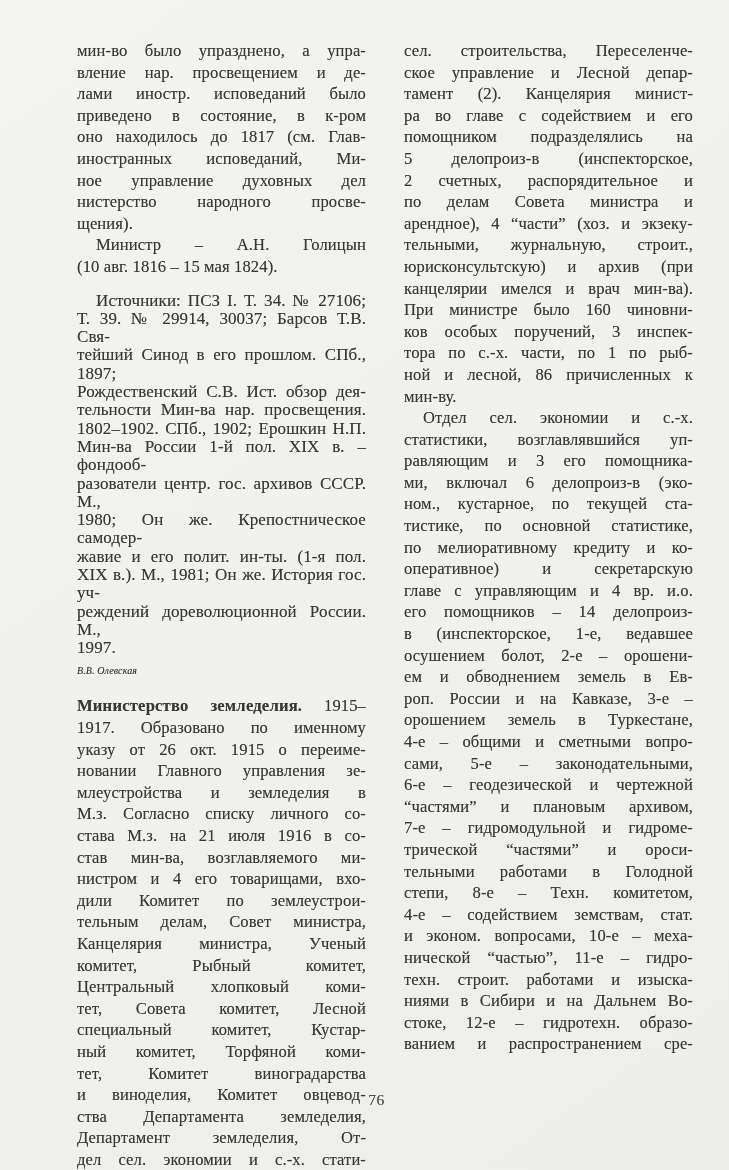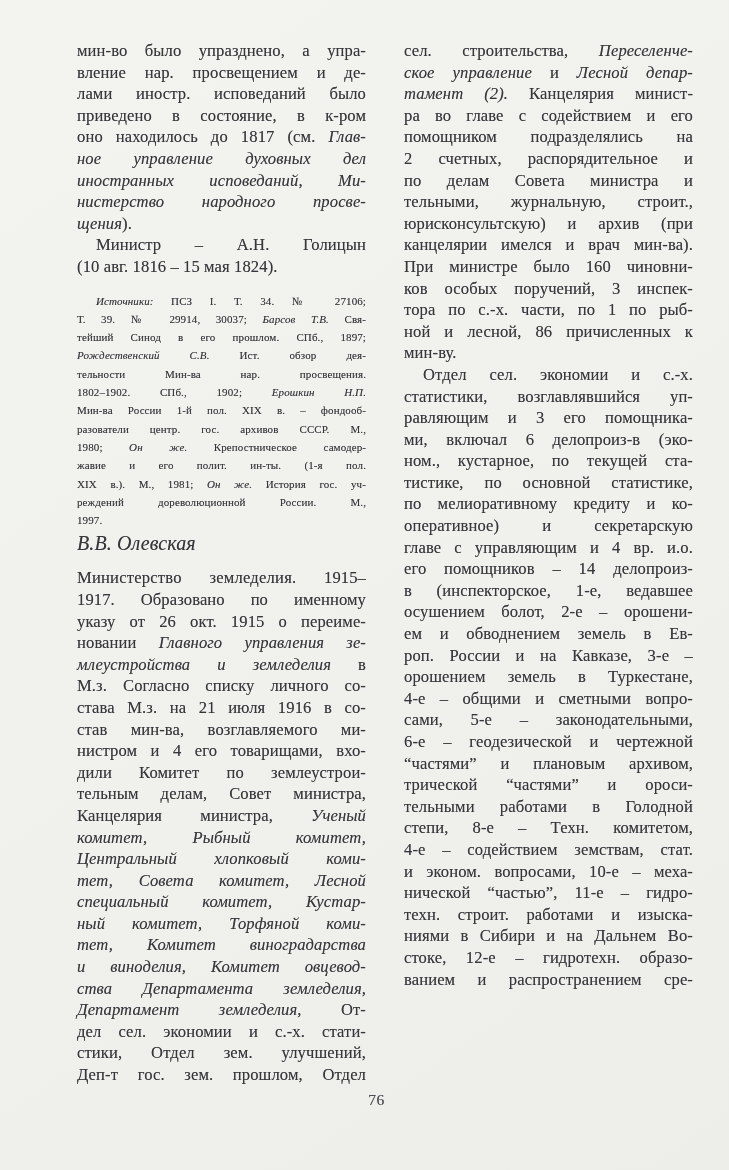--- a/index.html
+++ b/index.html
@@ -10,52 +10,52 @@
     font-family:"Liberation Serif","DejaVu Serif",serif;
     color:#36363b;
     text-shadow:0 0 0.6px rgba(50,50,55,0.45);
   }
   .col { position:absolute; top:40px; width:289px; }
   .col-left  { left:77px; }
   .col-right { left:404px; }
 
   .blk-body .line, .blk-entry .line { font-size:16.6px; line-height:21.6px; }
   .blk-small { margin-top:14px; }
-  .blk-small .line { font-size:11px; line-height:18.3px; }
+  .blk-small .line { font-size:17px; line-height:18.3px; }
   .blk-signature { margin-top:5px; }
   .blk-signature .line {
-    font-size:20px; line-height:18px; font-style:italic;
+    font-size:10px; line-height:18px; font-style:italic;
     text-align:right; text-align-last:right;
   }
   .blk-entry { margin-top:15px; }
 
   .line { text-align:justify; text-align-last:justify; letter-spacing:0.1px; }
   .line.last { text-align-last:left; }
   .line.ind  { text-indent:19px; }
-  .it { font-style:italic; }
-  .bd { font-weight:normal; letter-spacing:0.2px; }
+  .it { }
+  .bd { font-weight:bold; letter-spacing:0.2px; }
 
   .pagenum {
     position:absolute; top:1091px; left:12px; width:729px;
     text-align:center; font-size:15.5px; color:#4a4a4f; letter-spacing:0.5px;
   }
 </style>
 </head>
 <body>
 
 <div class="page">
   <div class="col col-left">
       <div class="blk blk-body">
         <div class="line"><span>мин-во было упразднено, а упра-</span></div>
         <div class="line"><span>вление нар. просвещением и де-</span></div>
         <div class="line"><span>лами иностр. исповеданий было</span></div>
         <div class="line"><span>приведено в состояние, в к-ром</span></div>
         <div class="line"><span>оно находилось до 1817 (см. </span><span class="it">Глав-</span></div>
+        <div class="line"><span class="it">иностранных исповеданий, Ми-</span></div>
         <div class="line"><span class="it">ное управление духовных дел</span></div>
-        <div class="line"><span class="it">иностранных исповеданий, Ми-</span></div>
         <div class="line"><span class="it">нистерство народного просве-</span></div>
         <div class="line last"><span class="it">щения</span><span>).</span></div>
       </div>
       <div class="blk blk-body">
         <div class="line ind"><span>Министр – А.Н. Голицын</span></div>
         <div class="line last"><span>(10 авг. 1816 – 15 мая 1824).</span></div>
       </div>
       <div class="blk blk-small">
         <div class="line ind"><span class="it">Источники:</span><span> ПСЗ I. Т. 34. № 27106;</span></div>
         <div class="line"><span>Т. 39. № 29914, 30037; </span><span class="it">Барсов Т.В.</span><span> Свя-</span></div>
@@ -101,22 +101,24 @@
         <div class="line"><span>Деп-т гос. зем. прошлом, Отдел</span></div>
       </div>
     </div>
   <div class="col col-right">
       <div class="blk blk-body">
         <div class="line"><span>сел. строительства, </span><span class="it">Переселенче-</span></div>
         <div class="line"><span class="it">ское управление</span><span> и </span><span class="it">Лесной депар-</span></div>
         <div class="line"><span class="it">тамент (2).</span><span> Канцелярия минист-</span></div>
         <div class="line"><span>ра во главе с содействием и его</span></div>
         <div class="line"><span>помощником подразделялись на</span></div>
+        <div class="line"><span>5 делопроиз-в (инспекторское,</span></div>
         <div class="line"><span>2 счетных, распорядительное и</span></div>
         <div class="line"><span>по делам Совета министра и</span></div>
+        <div class="line"><span>арендное), 4 “части” (хоз. и экзеку-</span></div>
         <div class="line"><span>тельными, журнальную, строит.,</span></div>
         <div class="line"><span>юрисконсультскую) и архив (при</span></div>
         <div class="line"><span>канцелярии имелся и врач мин-ва).</span></div>
         <div class="line"><span>При министре было 160 чиновни-</span></div>
         <div class="line"><span>ков особых поручений, 3 инспек-</span></div>
         <div class="line"><span>тора по с.-х. части, по 1 по рыб-</span></div>
         <div class="line"><span>ной и лесной, 86 причисленных к</span></div>
         <div class="line last"><span>мин-ву.</span></div>
       </div>
       <div class="blk blk-body">
@@ -132,20 +134,21 @@
         <div class="line"><span>его помощников – 14 делопроиз-</span></div>
         <div class="line"><span>в (инспекторское, 1-е, ведавшее</span></div>
         <div class="line"><span>осушением болот, 2-е – орошени-</span></div>
         <div class="line"><span>ем и обводнением земель в Ев-</span></div>
         <div class="line"><span>роп. России и на Кавказе, 3-е –</span></div>
         <div class="line"><span>орошением земель в Туркестане,</span></div>
         <div class="line"><span>4-е – общими и сметными вопро-</span></div>
         <div class="line"><span>сами, 5-е – законодательными,</span></div>
         <div class="line"><span>6-е – геодезической и чертежной</span></div>
         <div class="line"><span>“частями” и плановым архивом,</span></div>
+        <div class="line"><span>7-е – гидромодульной и гидроме-</span></div>
         <div class="line"><span>трической “частями” и ороси-</span></div>
         <div class="line"><span>тельными работами в Голодной</span></div>
         <div class="line"><span>степи, 8-е – Техн. комитетом,</span></div>
         <div class="line"><span>4-е – содействием земствам, стат.</span></div>
         <div class="line"><span>и эконом. вопросами, 10-е – меха-</span></div>
         <div class="line"><span>нической “частью”, 11-е – гидро-</span></div>
         <div class="line"><span>техн. строит. работами и изыска-</span></div>
         <div class="line"><span>ниями в Сибири и на Дальнем Во-</span></div>
         <div class="line"><span>стоке, 12-е – гидротехн. образо-</span></div>
         <div class="line"><span>ванием и распространением сре-</span></div>

